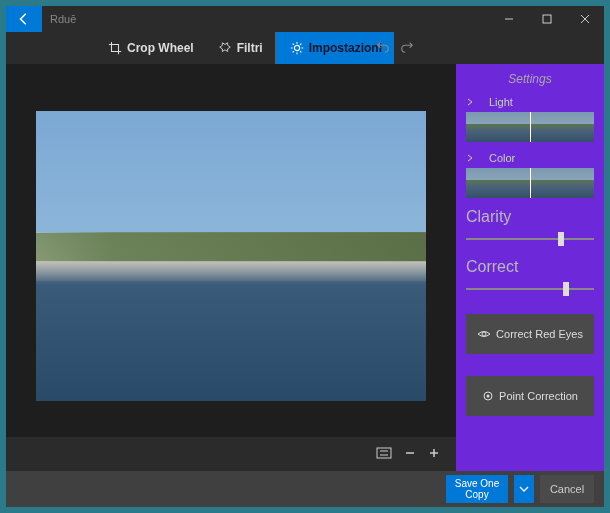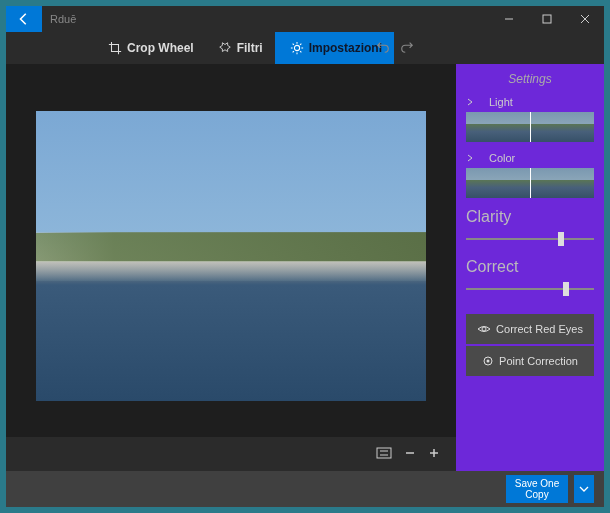--- a/index.html
+++ b/index.html
@@ -27,21 +27,21 @@
 .zoom-btn { color: #ccc; }
 .sidebar { width: 148px; background: #6d28d9; display: flex; flex-direction: column; padding: 8px 10px; }
 .side-title { text-align: center; color: #aaa; font-size: 12px; margin-bottom: 10px; font-style: italic; }
 .expand-row { display: flex; align-items: center; gap: 15px; color: #ccc; font-size: 11px; margin-bottom: 4px; }
 .thumb { width: 128px; height: 30px; background: linear-gradient(to bottom, #7a98b0 0%, #8aa5b8 40%, #5a7555 40%, #48607a 65%, #365068 100%); margin-bottom: 10px; position: relative; }
 .thumb::after { content: ''; position: absolute; left: 50%; top: 0; bottom: 0; width: 1px; background: #fff; }
 .slider-label { color: #bbb; font-size: 16px; margin-bottom: 6px; }
 .slider { width: 100%; height: 14px; position: relative; margin-bottom: 12px; }
 .slider-track { position: absolute; left: 0; right: 0; top: 6px; height: 2px; background: #888; }
 .slider-thumb { position: absolute; width: 6px; height: 14px; background: #ddd; top: 0; }
-.side-btn { background: #4a4a4a; color: #ddd; height: 30px; display: flex; align-items: center; justify-content: center; gap: 5px; font-size: 11px; margin-bottom: 2px; }
+.side-btn { background: #4a4a4a; color: #ddd; height: 40px; display: flex; align-items: center; justify-content: center; gap: 5px; font-size: 11px; margin-bottom: 22px; }
 .footer { height: 36px; background: #404040; display: flex; align-items: center; justify-content: flex-end; padding: 0 10px; gap: 6px; }
 .save-btn { background: #0078d7; color: #fff; height: 28px; width: 62px; display: flex; align-items: center; justify-content: center; font-size: 10px; line-height: 1.1; text-align: center; }
 .save-dd { background: #0078d7; color: #fff; height: 28px; width: 20px; display: flex; align-items: center; justify-content: center; }
 .cancel-btn { background: #4a4a4a; color: #ccc; height: 28px; width: 54px; display: flex; align-items: center; justify-content: center; font-size: 11px; }
 </style>
 </head>
 <body>
 
 <div class="window">
 
@@ -186,15 +186,18 @@
 
   <div class="footer">
     <div class="save-btn">
         <span>Save One Copy</span>
       </div>
     <div class="save-dd">
       <svg width="10" height="6" viewBox="0 0 10 6">
           <path d="M1 1 L5 5 L9 1" stroke="#fff" stroke-width="1.3" fill="none"></path>
         </svg>
     </div>
+    <div class="cancel-btn">
+        <span>Cancel</span>
+      </div>
   </div>
 
 </div>
 
 </body></html>

